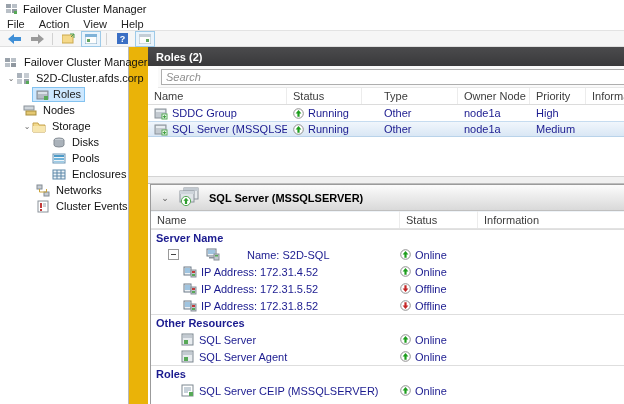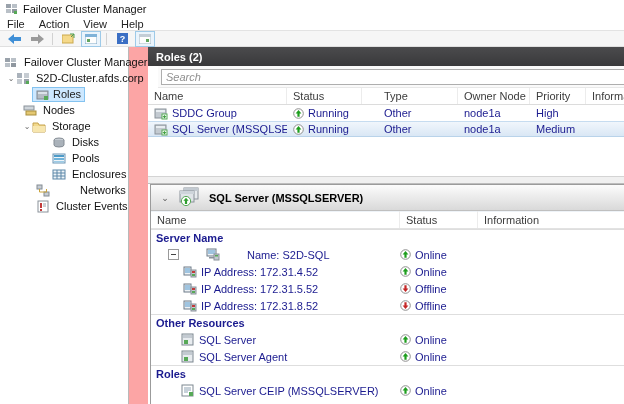--- a/index.html
+++ b/index.html
@@ -1,17 +1,17 @@
 <!DOCTYPE html>
 <html><head>
 <meta charset="utf-8">
 <style>
   html,body{margin:0;padding:0;background:#ffffff;}
   #app{position:relative;width:624px;height:404px;font-family:"Liberation Sans",sans-serif;
-       font-size:11px;color:#222;background:#fca5a5;overflow:hidden;user-select:none;}
+       font-size:11px;color:#222;background:#eab308;overflow:hidden;user-select:none;}
   
   .titlebar{position:absolute;left:0;top:0;width:624px;height:17px;background:#fff;
             display:flex;align-items:center;gap:5px;padding-left:5px;box-sizing:border-box;}
   .titlebar .t{font-size:11px;color:#111;}
   .menubar{position:absolute;left:0;top:17px;width:624px;height:14px;background:#fff;
            border-bottom:1px solid #e3e3e3;display:flex;align-items:center;box-sizing:border-box;}
   .menubar .mi{padding:0 7px;height:100%;display:flex;align-items:center;color:#222;cursor:default;}
   .toolbar{position:absolute;left:0;top:31px;width:624px;height:16px;background:#f6f6f6;
            border-bottom:1px solid #e0e0e0;display:flex;align-items:center;gap:3px;
            padding-left:4px;box-sizing:border-box;}
@@ -226,21 +226,21 @@
               <rect x="1" y="2" width="12" height="9" fill="#eef4f8" stroke="#5d87a8"></rect>
               <line x1="1" y1="5" x2="13" y2="5" stroke="#5d87a8"></line>
               <line x1="1" y1="8" x2="13" y2="8" stroke="#5d87a8"></line>
               <line x1="5" y1="2" x2="5" y2="11" stroke="#5d87a8"></line>
               <line x1="9" y1="2" x2="9" y2="11" stroke="#5d87a8"></line>
             </svg>
         </span>
         <span class="lbl">Enclosures</span>
       </div>
 
-      <div class="titem" style="padding-left:36px;gap:24px;">
+      <div class="titem" style="padding-left:36px;">
         <span class="ticon">
           <svg width="14" height="13">
               <rect x="1" y="1" width="5" height="4" fill="#c7cdd3" stroke="#848c94"></rect>
               <rect x="8" y="8" width="5" height="4" fill="#c7cdd3" stroke="#848c94"></rect>
               <path d="M3.5 5 v3 h7 v0" stroke="#caa43c" fill="none"></path>
               <path d="M10.5 8 v-3" stroke="#caa43c" fill="none"></path>
             </svg>
         </span>
         <span class="lbl">Networks</span>
       </div>

